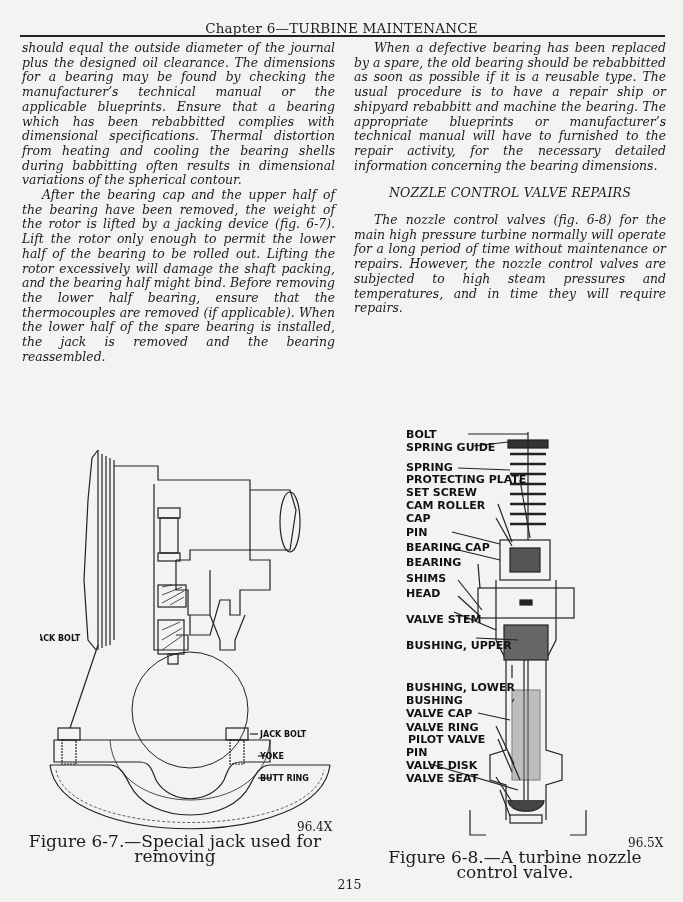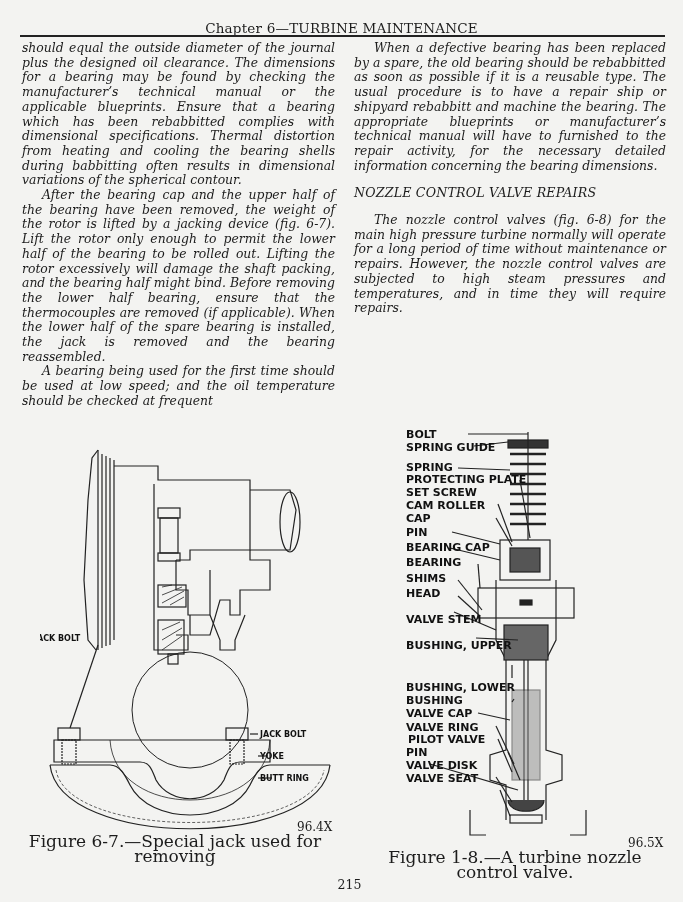--- a/index.html
+++ b/index.html
@@ -5,37 +5,36 @@
   html, body { margin:0; padding:0; }
   body { width:683px; height:902px; background:#f3f3f1; position:relative; overflow:hidden;
          font-family:"DejaVu Serif","Liberation Serif",serif; color:#1c1c1c; }
   .header { position:absolute; top:12px; left:0; width:683px; text-align:center; font-size:13.5px; letter-spacing:0.2px;margin-top:8px; }
   .rule { position:absolute; top:35px; left:20px; width:645px; height:2px; background:#222; }
   .col { position:absolute; font-size:12.4px; line-height:14.7px; text-align:justify; }
   .col p { margin:0;font-style:italic; }
   .col p.indent { text-indent:20px; }
   #colL { left:22px; top:41px; width:313px; }
   #colR { left:354px; top:41px; width:312px; }
-  .heading { margin:13px 0 12px 0 !important; font-size:12.6px; letter-spacing:0.2px; text-align:left; }
+  .heading { margin:13px 0 12px 0 !important; font-size:12.6px; letter-spacing:0.2px; text-align:center; }
   .fig { position:absolute; }
   .lbl { font-family:"DejaVu Sans","Liberation Sans",sans-serif; font-weight:bold; fill:#111; }
   .caption { position:absolute; font-size:17px; line-height:14.5px; text-align:center; }
   .figno { position:absolute; font-size:12px; }
   .pageno { position:absolute; top:877px; left:0; width:683px; text-align:center; font-size:12.5px;padding-left:8px; }
 </style>
 </head>
 <body>
 
 <div class="header">Chapter 6—TURBINE MAINTENANCE</div>
 <div class="rule"></div>
 
 <div class="col" id="colL">
   <p>should equal the outside diameter of the journal plus the designed oil clearance. The dimensions for a bearing may be found by checking the manufacturer’s technical manual or the applicable blueprints. Ensure that a bearing which has been rebabbitted complies with dimensional specifications. Thermal distortion from heating and cooling the bearing shells during babbitting often results in dimensional variations of the spherical contour.</p>
   <p class="indent">After the bearing cap and the upper half of the bearing have been removed, the weight of the rotor is lifted by a jacking device (fig. 6-7). Lift the rotor only enough to permit the lower half of the bearing to be rolled out. Lifting the rotor excessively will damage the shaft packing, and the bearing half might bind. Before removing the lower half bearing, ensure that the thermocouples are removed (if applicable). When the lower half of the spare bearing is installed, the jack is removed and the bearing reassembled.</p>
-  <p class="indent">A bearing being used for the first time should be used at low speed; and the oil temperature should be checked at frequent</p>
 </div>
 
 <div class="col" id="colR">
   <p class="indent">When a defective bearing has been replaced by a spare, the old bearing should be rebabbitted as soon as possible if it is a reusable type. The usual procedure is to have a repair ship or shipyard rebabbitt and machine the bearing. The appropriate blueprints or manufacturer’s technical manual will have to furnished to the repair activity, for the necessary detailed information concerning the bearing dimensions.</p>
   <p class="heading">NOZZLE CONTROL VALVE REPAIRS</p>
   <p class="indent">The nozzle control valves (fig. 6-8) for the main high pressure turbine normally will operate for a long period of time without maintenance or repairs. However, the nozzle control valves are subjected to high steam pressures and temperatures, and in time they will require repairs.</p>
 </div>
 
 <svg class="fig" style="left:40px;top:440px;" width="300" height="390" viewBox="0 0 300 390">
   <g fill="none" stroke="#222" stroke-width="1.2">
@@ -165,15 +164,15 @@
     <text x="6" y="297">VALVE CAP</text>
     <text x="6" y="311">VALVE RING</text>
     <text x="8" y="323">PILOT VALVE</text>
     <text x="6" y="336">PIN</text>
     <text x="6" y="349">VALVE DISK</text>
     <text x="6" y="362">VALVE SEAT</text>
   </g>
 </svg>
 
 <div class="figno" style="left:628px;top:836px;">96.5X</div>
-<div class="caption" style="left:355px;top:850px;width:320px;">Figure 1-8.—A turbine nozzle control valve.</div>
+<div class="caption" style="left:355px;top:850px;width:320px;">Figure 6-8.—A turbine nozzle control valve.</div>
 
 <div class="pageno">215</div>
 
 </body></html>

